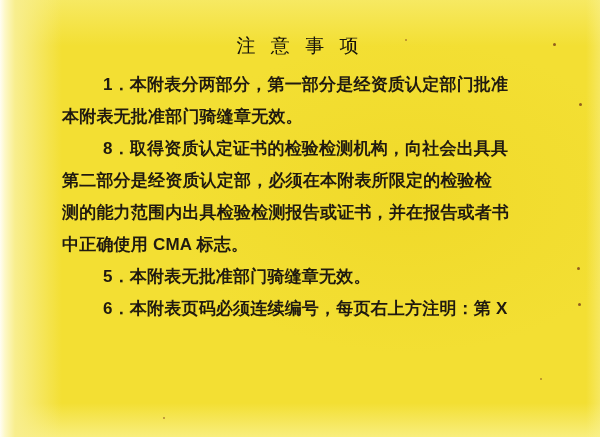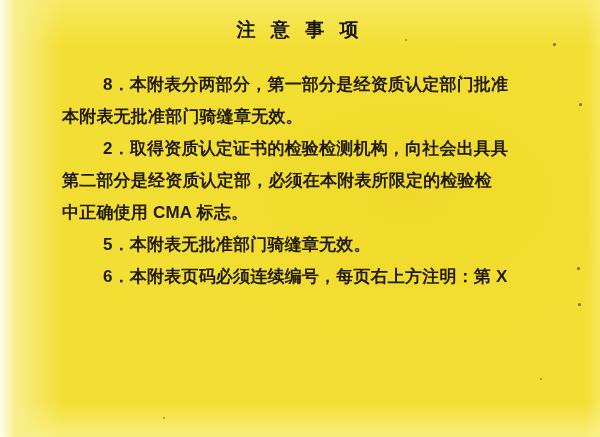--- a/index.html
+++ b/index.html
@@ -12,22 +12,22 @@
     background:
       linear-gradient(90deg,#fffdf2 0px,#fdf8c6 5px,#f8ee8e 15px,rgba(248,238,142,0) 62px),
       linear-gradient(270deg,rgba(250,242,150,.45) 0px,rgba(250,242,150,0) 14px),
       linear-gradient(0deg,rgba(250,243,150,.75) 0px,rgba(250,243,150,0) 34px),
       linear-gradient(180deg,rgba(250,243,145,.5) 0px,rgba(250,243,145,0) 46px),
       radial-gradient(ellipse 340px 220px at 68% 45%,rgba(233,203,18,.28),rgba(233,203,18,0) 72%),
       #f3df33;
   }
   .title{
     position:absolute;top:17px;left:0;right:0;
-    margin:0;text-align:center;
-    font-size:19px;font-weight:bold;
+    margin:16px;text-align:center;
+    font-size:19px;font-weight:normal;
     letter-spacing:5px;color:#17130a;
   }
   .body{
     position:absolute;top:69px;left:62px;width:478px;
     font-size:17px;font-weight:600;line-height:32px;
   }
   .line{white-space:nowrap;letter-spacing:.2px;}
   .indent{padding-left:41px;}
   .speck{position:absolute;border-radius:50%;background:rgba(112,52,22,.75);}
   .s1{width:3px;height:3px;}
@@ -36,27 +36,28 @@
 </head>
 <body>
 
 <div class="page">
 
   <h1 class="title">注 意 事 项</h1>
 
   <div class="body">
 
     <div>
-      <div class="line indent">8．本附表分两部分，第一部分是经资质认定部门批准</div>
+      <div class="line indent">1．本附表分两部分，第一部分是经资质认定部门批准</div>
       <div class="line">本附表无批准部门骑缝章无效。</div>
     </div>
 
     <div>
-      <div class="line indent">2．取得资质认定证书的检验检测机构，向社会出具具</div>
+      <div class="line indent">8．取得资质认定证书的检验检测机构，向社会出具具</div>
       <div class="line">第二部分是经资质认定部，必须在本附表所限定的检验检</div>
+      <div class="line">测的能力范围内出具检验检测报告或证书，并在报告或者书</div>
       <div class="line">中正确使用 CMA 标志。</div>
     </div>
 
     <div>
       <div class="line indent">5．本附表无批准部门骑缝章无效。</div>
     </div>
 
     <div>
       <div class="line indent">6．本附表页码必须连续编号，每页右上方注明：第 X</div>
     </div>

